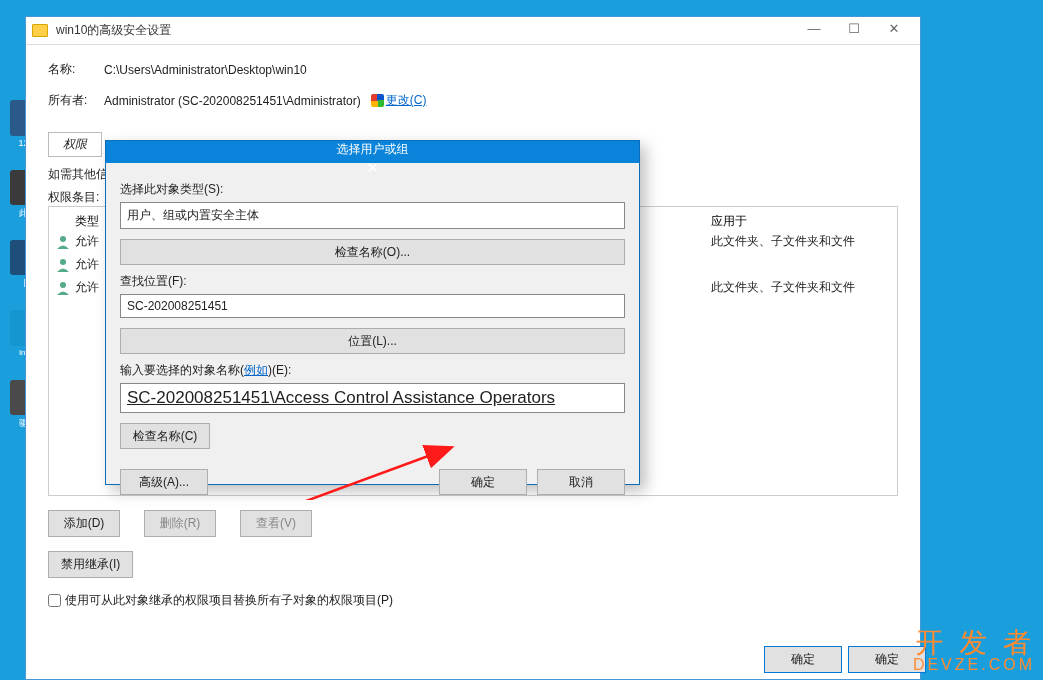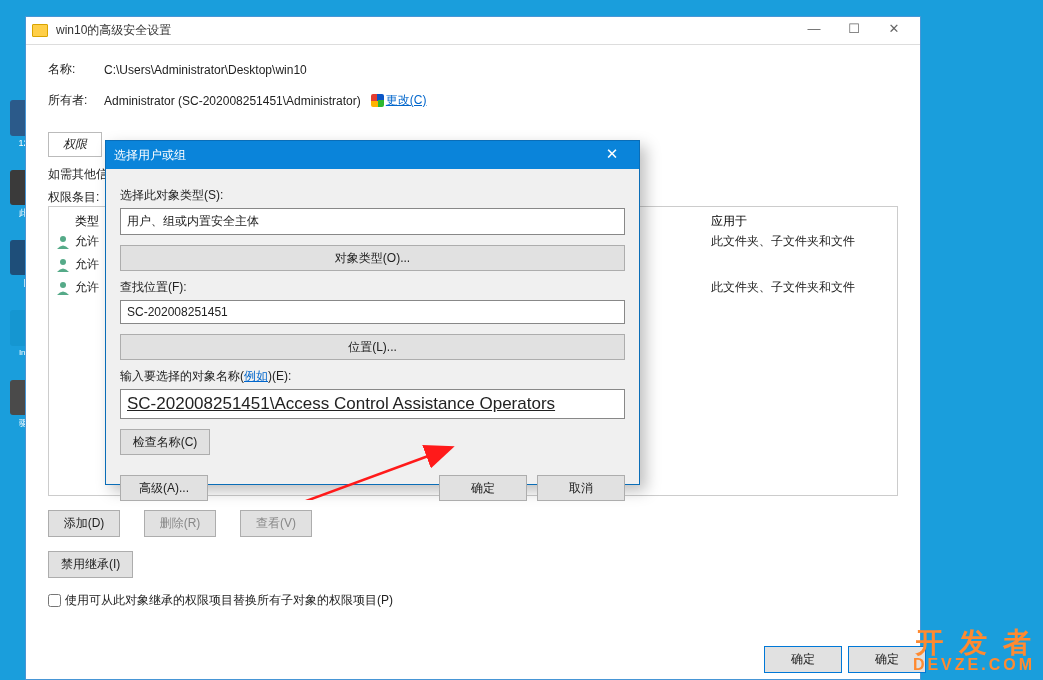--- a/index.html
+++ b/index.html
@@ -58,22 +58,22 @@
 .footerbtns .winbutton.blue { border: 1px solid #0078d7; }
 
 
 .modal {
   position: absolute; left: 105px; top: 140px; width: 535px; height: 345px;
   background: #f0f0f0; border: 1px solid #0a6db7;
   box-shadow: 6px 6px 14px rgba(0,0,0,0.25);
   z-index: 10;
 }
 .modal .mtitle {
-  height: 28px; background: #0a84da; color: #fff; display: flex; align-items: center;
-  font-size: 12px; padding: 0 8px;
+  height: 22px; background: #0a84da; color: #fff; display: flex; align-items: center;
+  font-size: 12px; padding: 0 8px; flex-direction: column;
 }
 .modal .mtitle .spacer { flex:1; }
 .modal .mclose { width: 38px; height: 22px; background: transparent; color: #fff; text-align: center; font-size: 15px; line-height: 20px; }
 .modal .mbody { padding: 10px 14px; font-size: 12px; color: #222; }
 .mlabel { margin-bottom: 4px; margin-top: 8px; }
 .mfieldrow { display: flex; gap: 10px; margin-bottom: 8px; flex-direction: column; }
 .mfield {
   flex: 1; border: 1px solid #888; background: #fff; height: 26px; padding: 4px 6px; font-size: 12px;
 }
 .mtextarea {
@@ -81,21 +81,21 @@
 }
 .modal .winbutton { min-width: 90px; height: 26px; padding: 0; line-height: 24px; }
 .mbtnrow { display: flex; margin-top: 20px; }
 .mbtnrow .winbutton { min-width: 88px; }
 .mbtnrow .gap { flex: 1; }
 
 
 .arrow { position: absolute; left: 90px; top: 130px; width: 500px; height: 370px; z-index: 20; pointer-events: none; }
 
 
-.watermark { position: absolute; right: 8px; bottom: 6px; color: #ff8a30; font-size: 28px; font-weight: bold; letter-spacing: 4px; font-family: "SimHei", sans-serif; z-index: 30; text-align: right; line-height: 1.05; }
+.watermark { position: absolute; right: 8px; bottom: 6px; color: #ff8a30; font-size: 28px; font-weight: normal; letter-spacing: 4px; font-family: "SimHei", sans-serif; z-index: 30; text-align: right; line-height: 1.05; }
 .watermark .sub { font-size: 16px; letter-spacing: 3px; display: block; }
 </style>
 </head>
 <body>
 
 <div class="desktop-icons">
   <div class="dicon">
       <div class="iconbox" style="background:#2b5a8a"></div>
       <span>12…</span>
     </div>
@@ -209,21 +209,21 @@
 <div class="modal">
   <div class="mtitle">
     <span>选择用户或组</span>
     <span class="spacer"></span>
     <span class="mclose">✕</span>
   </div>
   <div class="mbody">
     <div class="mlabel">选择此对象类型(S):</div>
     <div class="mfieldrow">
       <div class="mfield">用户、组或内置安全主体</div>
-      <span class="winbutton">对象类型(O)...</span>
+      <span class="winbutton">检查名称(O)...</span>
     </div>
 
     <div class="mlabel">查找位置(F):</div>
     <div class="mfieldrow">
       <div class="mfield">SC-202008251451</div>
       <span class="winbutton">位置(L)...</span>
     </div>
 
     <div class="mlabel">
       <span>输入要选择的对象名称(</span><a class="link">例如</a><span>)(E):</span>

